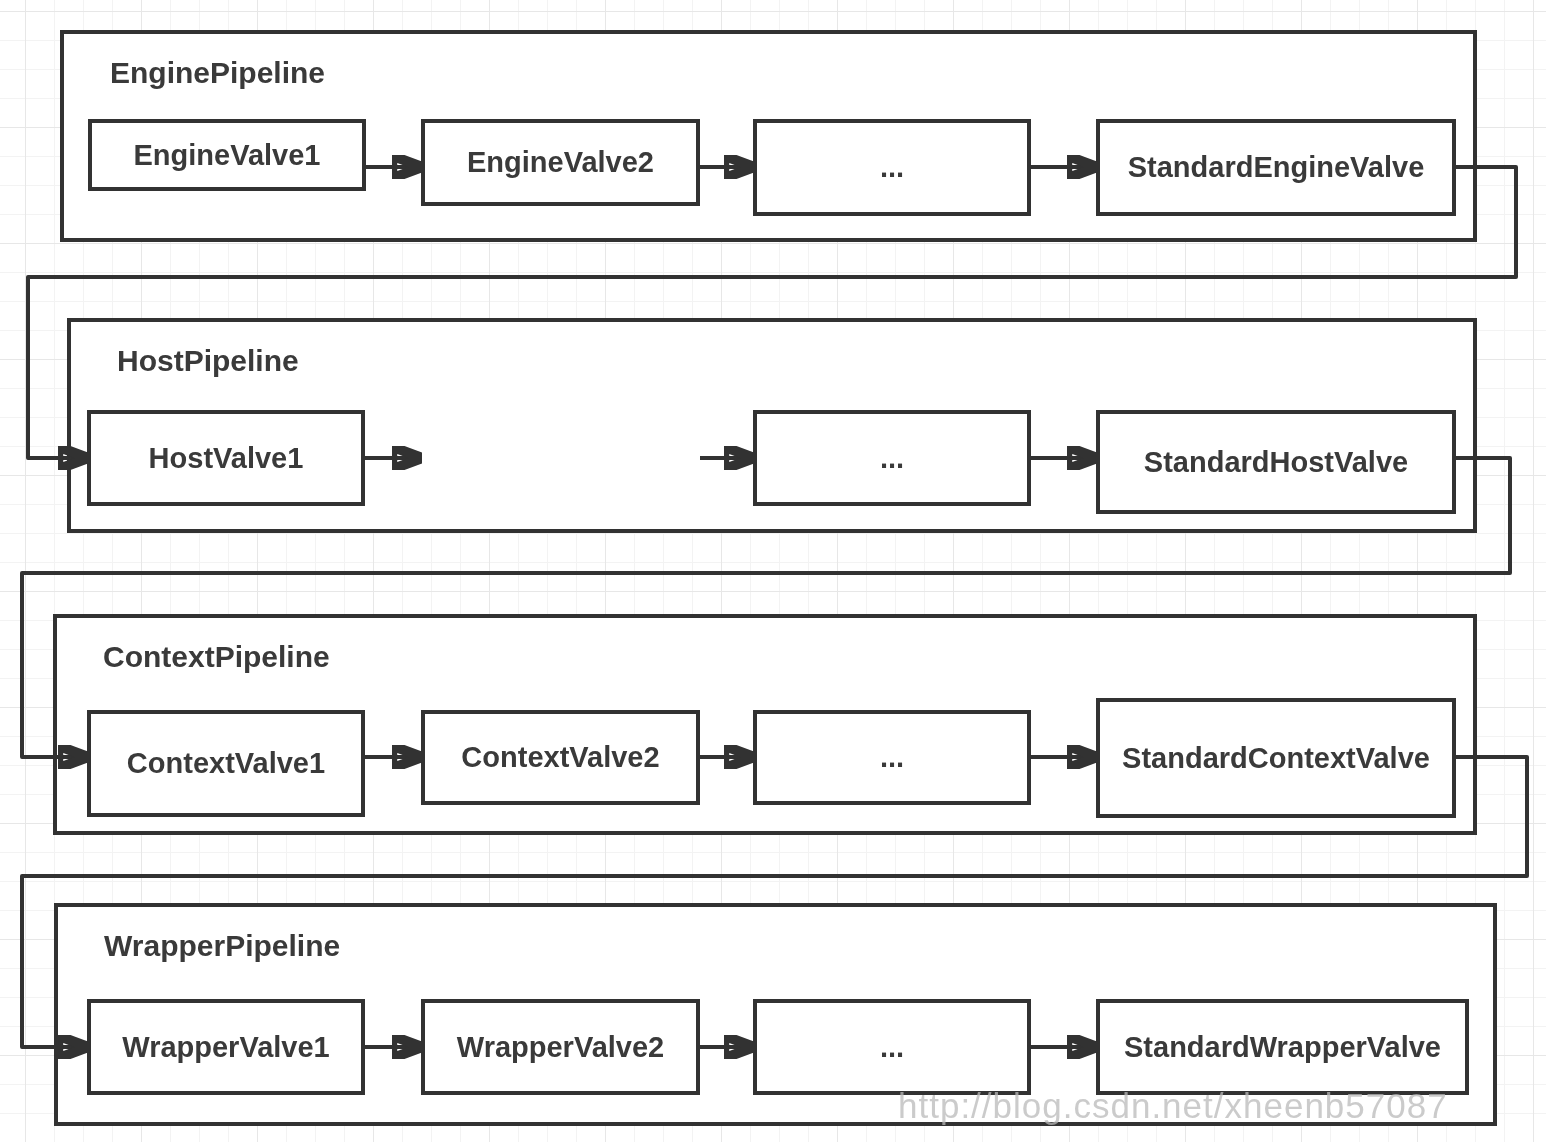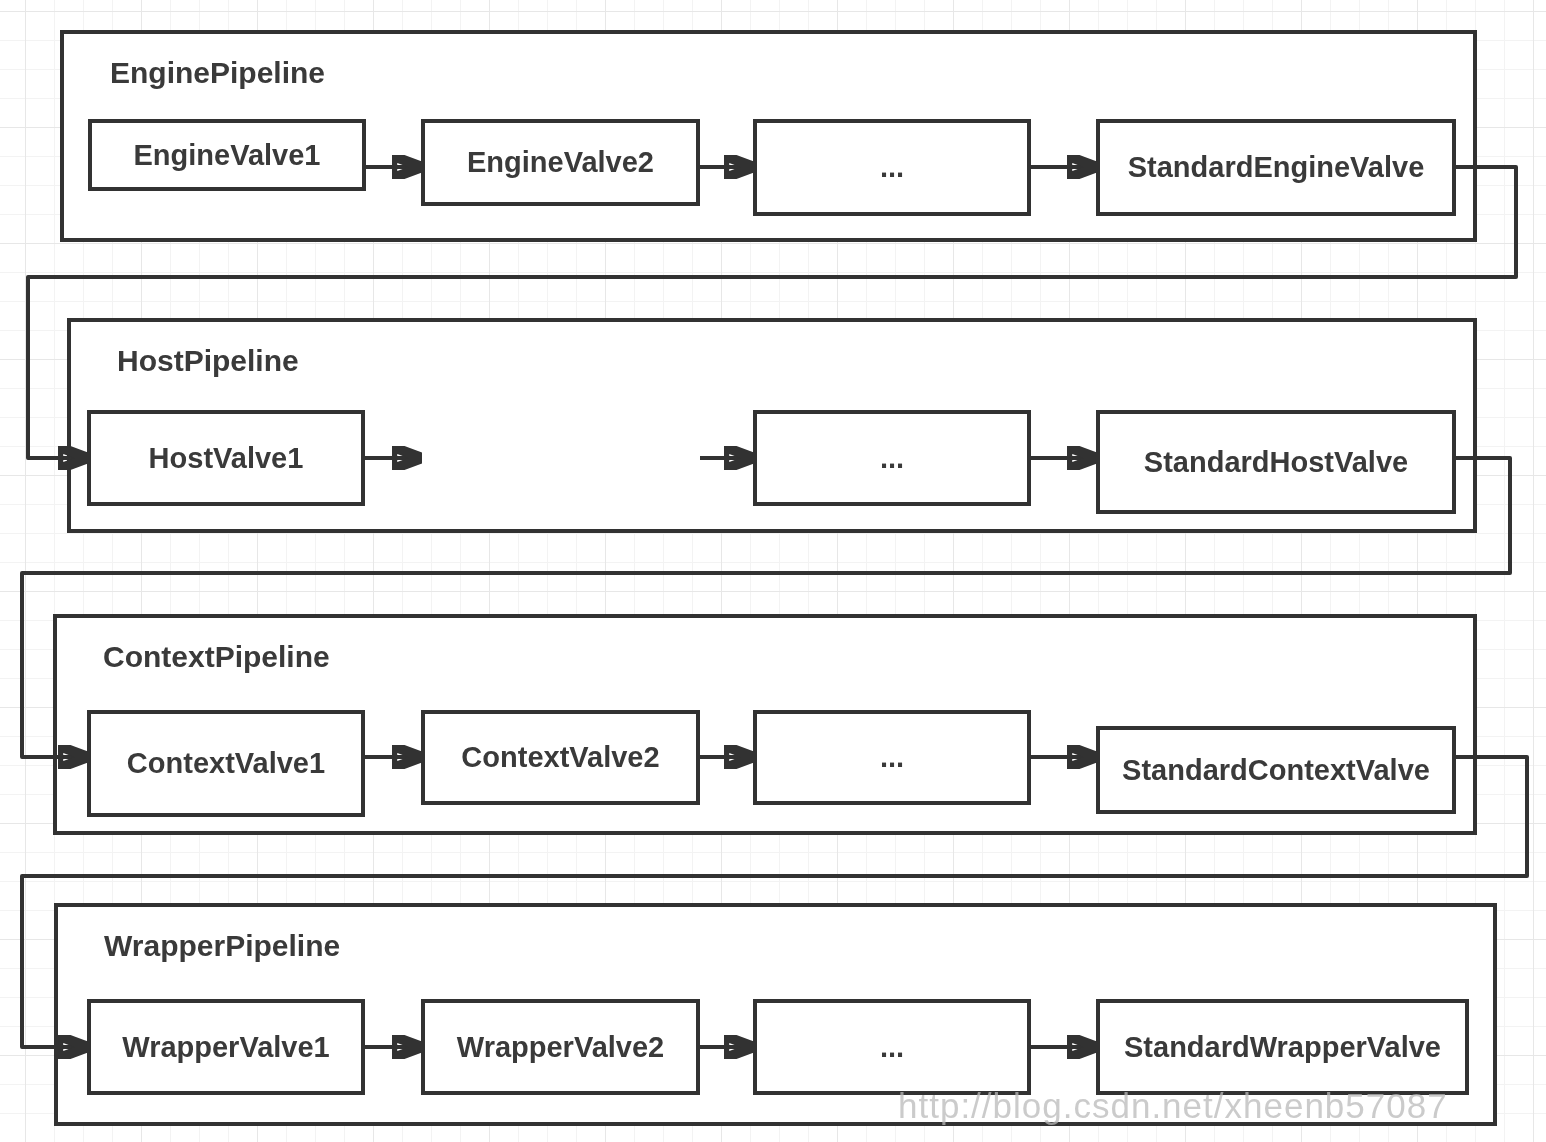--- a/index.html
+++ b/index.html
@@ -86,21 +86,21 @@
     <div class="vbox" style="left:16px;top:88px;width:278px;height:96px">HostValve1</div>
     <div class="vbox" style="left:682px;top:88px;width:278px;height:96px">...</div>
     <div class="vbox" style="left:1025px;top:88px;width:360px;height:104px">StandardHostValve</div>
   </div>
 
   <div class="pipeline" style="left:53px;top:614px;width:1424px;height:221px">
     <div class="ptitle">ContextPipeline</div>
     <div class="vbox" style="left:30px;top:92px;width:278px;height:107px">ContextValve1</div>
     <div class="vbox" style="left:364px;top:92px;width:279px;height:95px">ContextValve2</div>
     <div class="vbox" style="left:696px;top:92px;width:278px;height:95px">...</div>
-    <div class="vbox" style="left:1039px;top:108px;width:360px;height:88px">StandardContextValve</div>
+    <div class="vbox" style="left:1039px;top:80px;width:360px;height:120px">StandardContextValve</div>
   </div>
 
   <div class="pipeline" style="left:54px;top:903px;width:1443px;height:223px">
     <div class="ptitle">WrapperPipeline</div>
     <div class="vbox" style="left:29px;top:92px;width:278px;height:96px">WrapperValve1</div>
     <div class="vbox" style="left:363px;top:92px;width:279px;height:96px">WrapperValve2</div>
     <div class="vbox" style="left:695px;top:92px;width:278px;height:96px">...</div>
     <div class="vbox" style="left:1038px;top:92px;width:373px;height:96px">StandardWrapperValve</div>
   </div>
 

